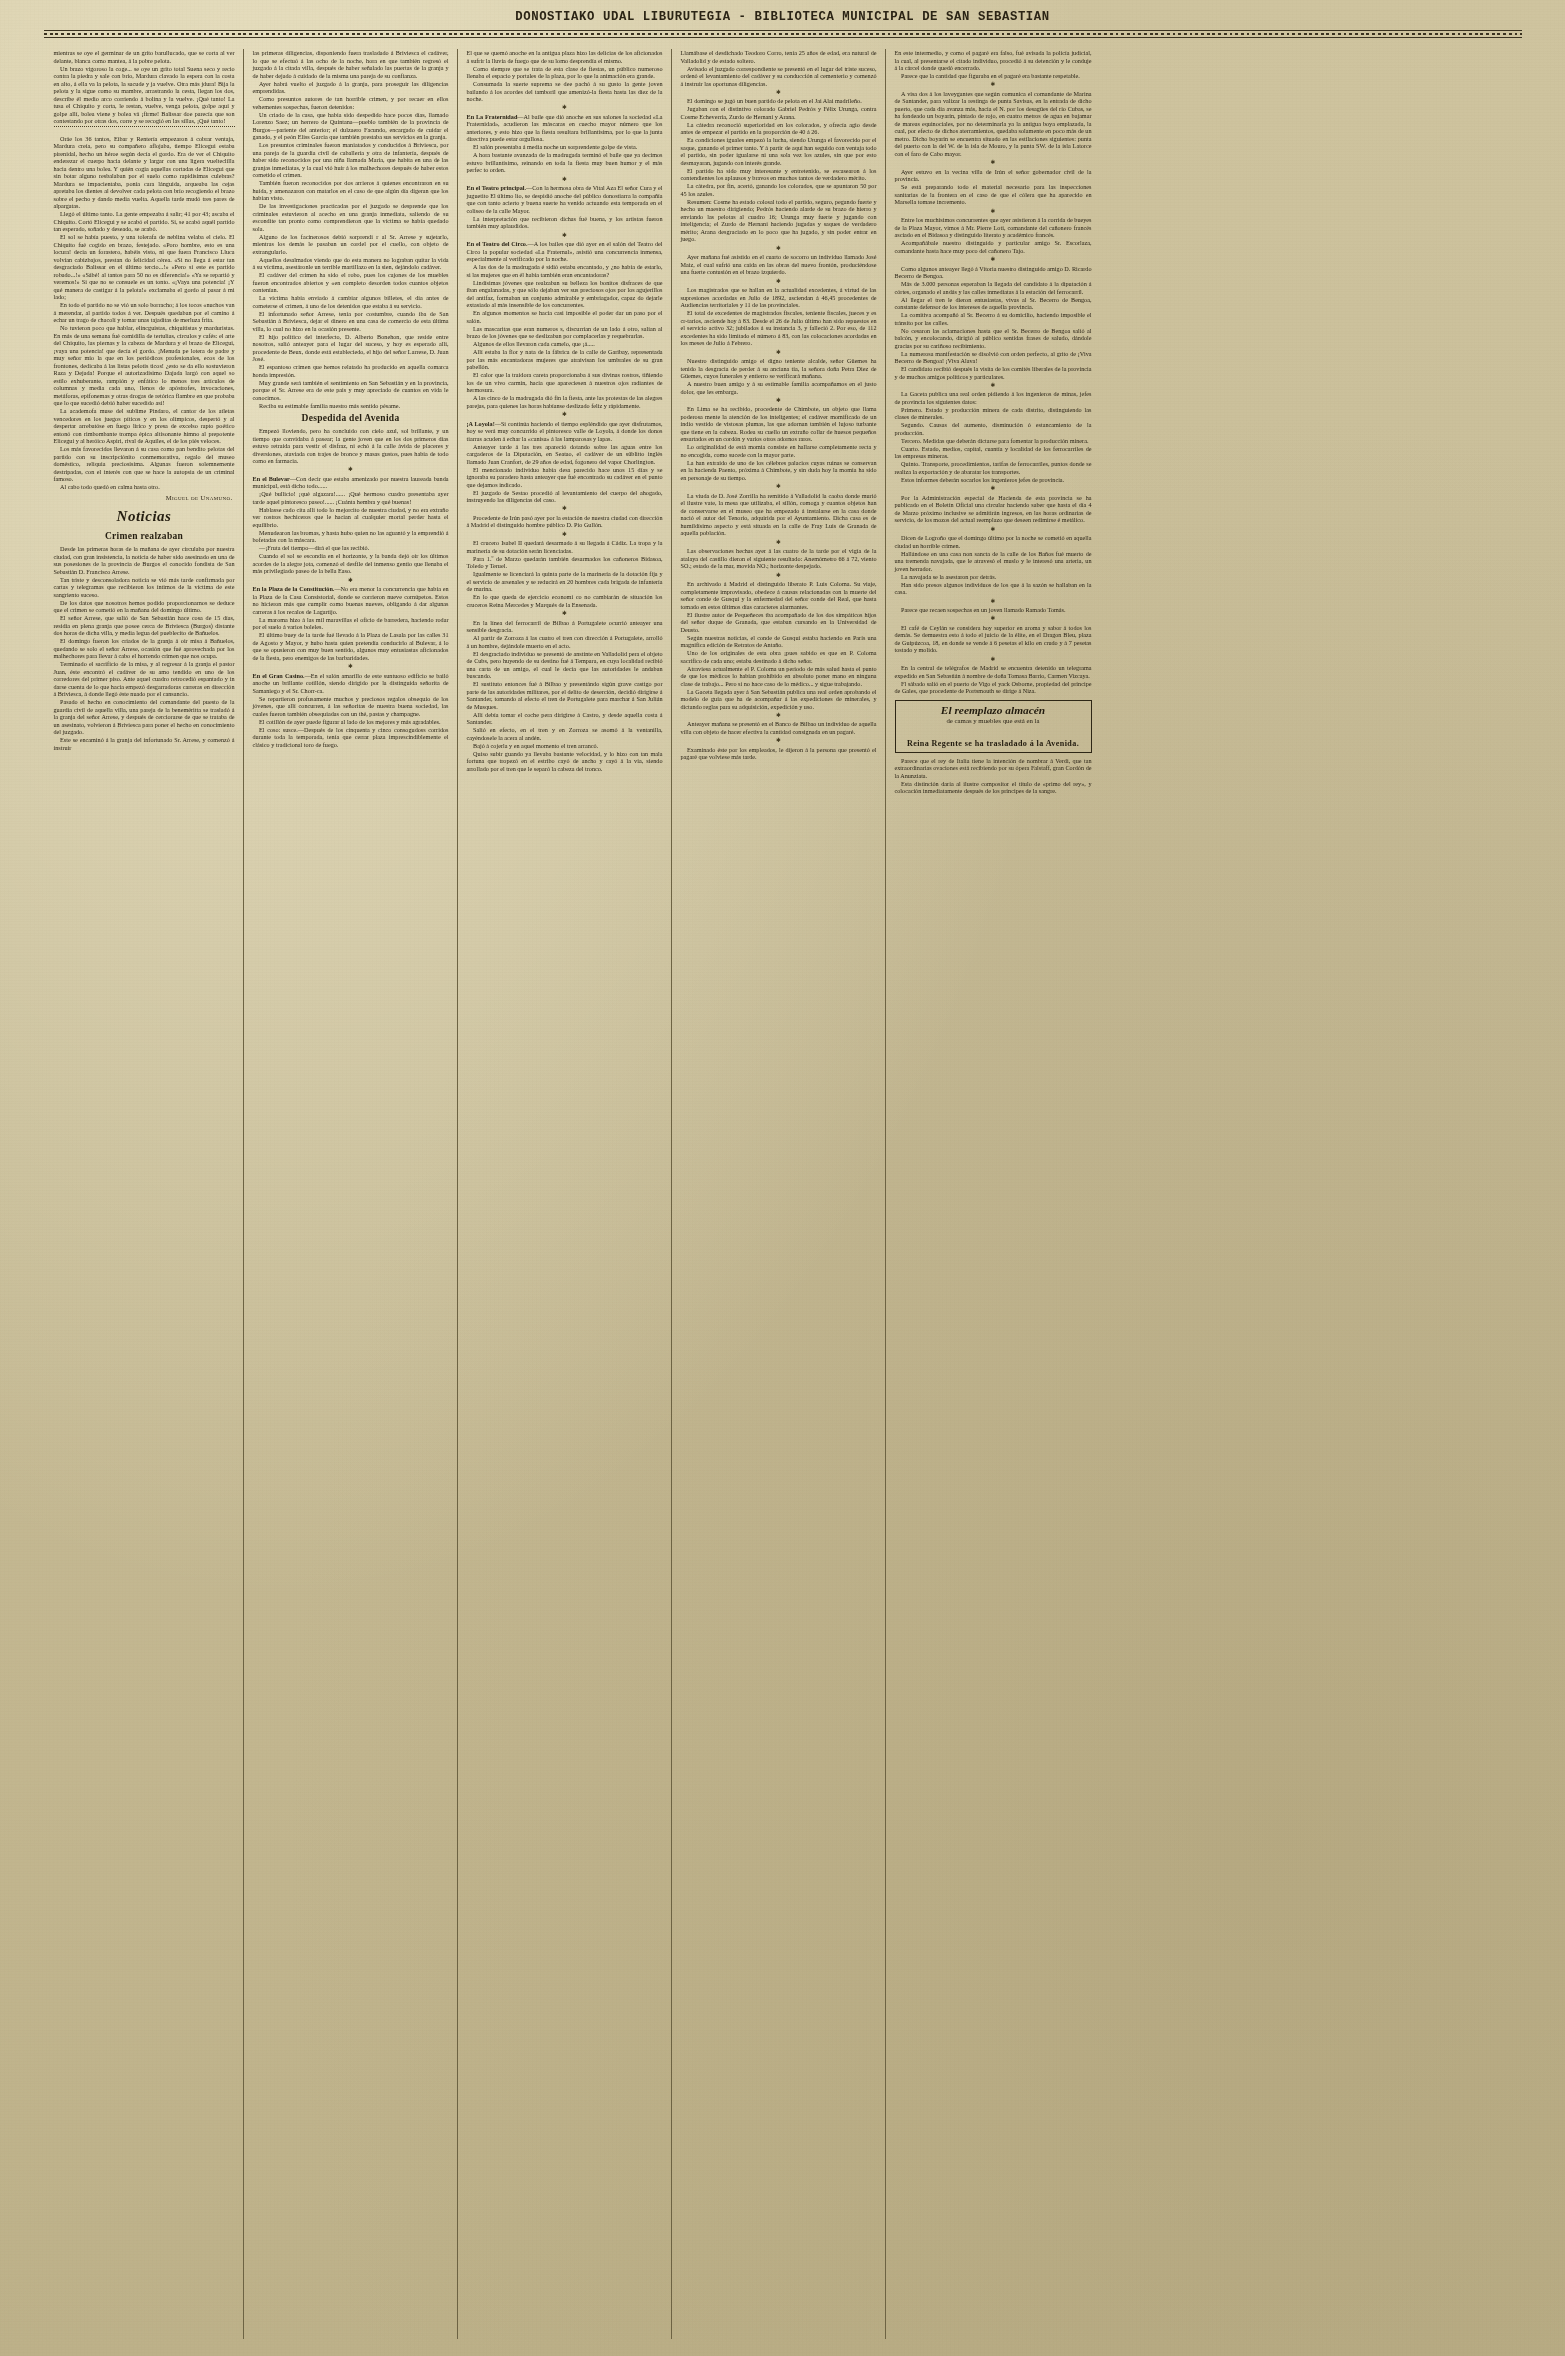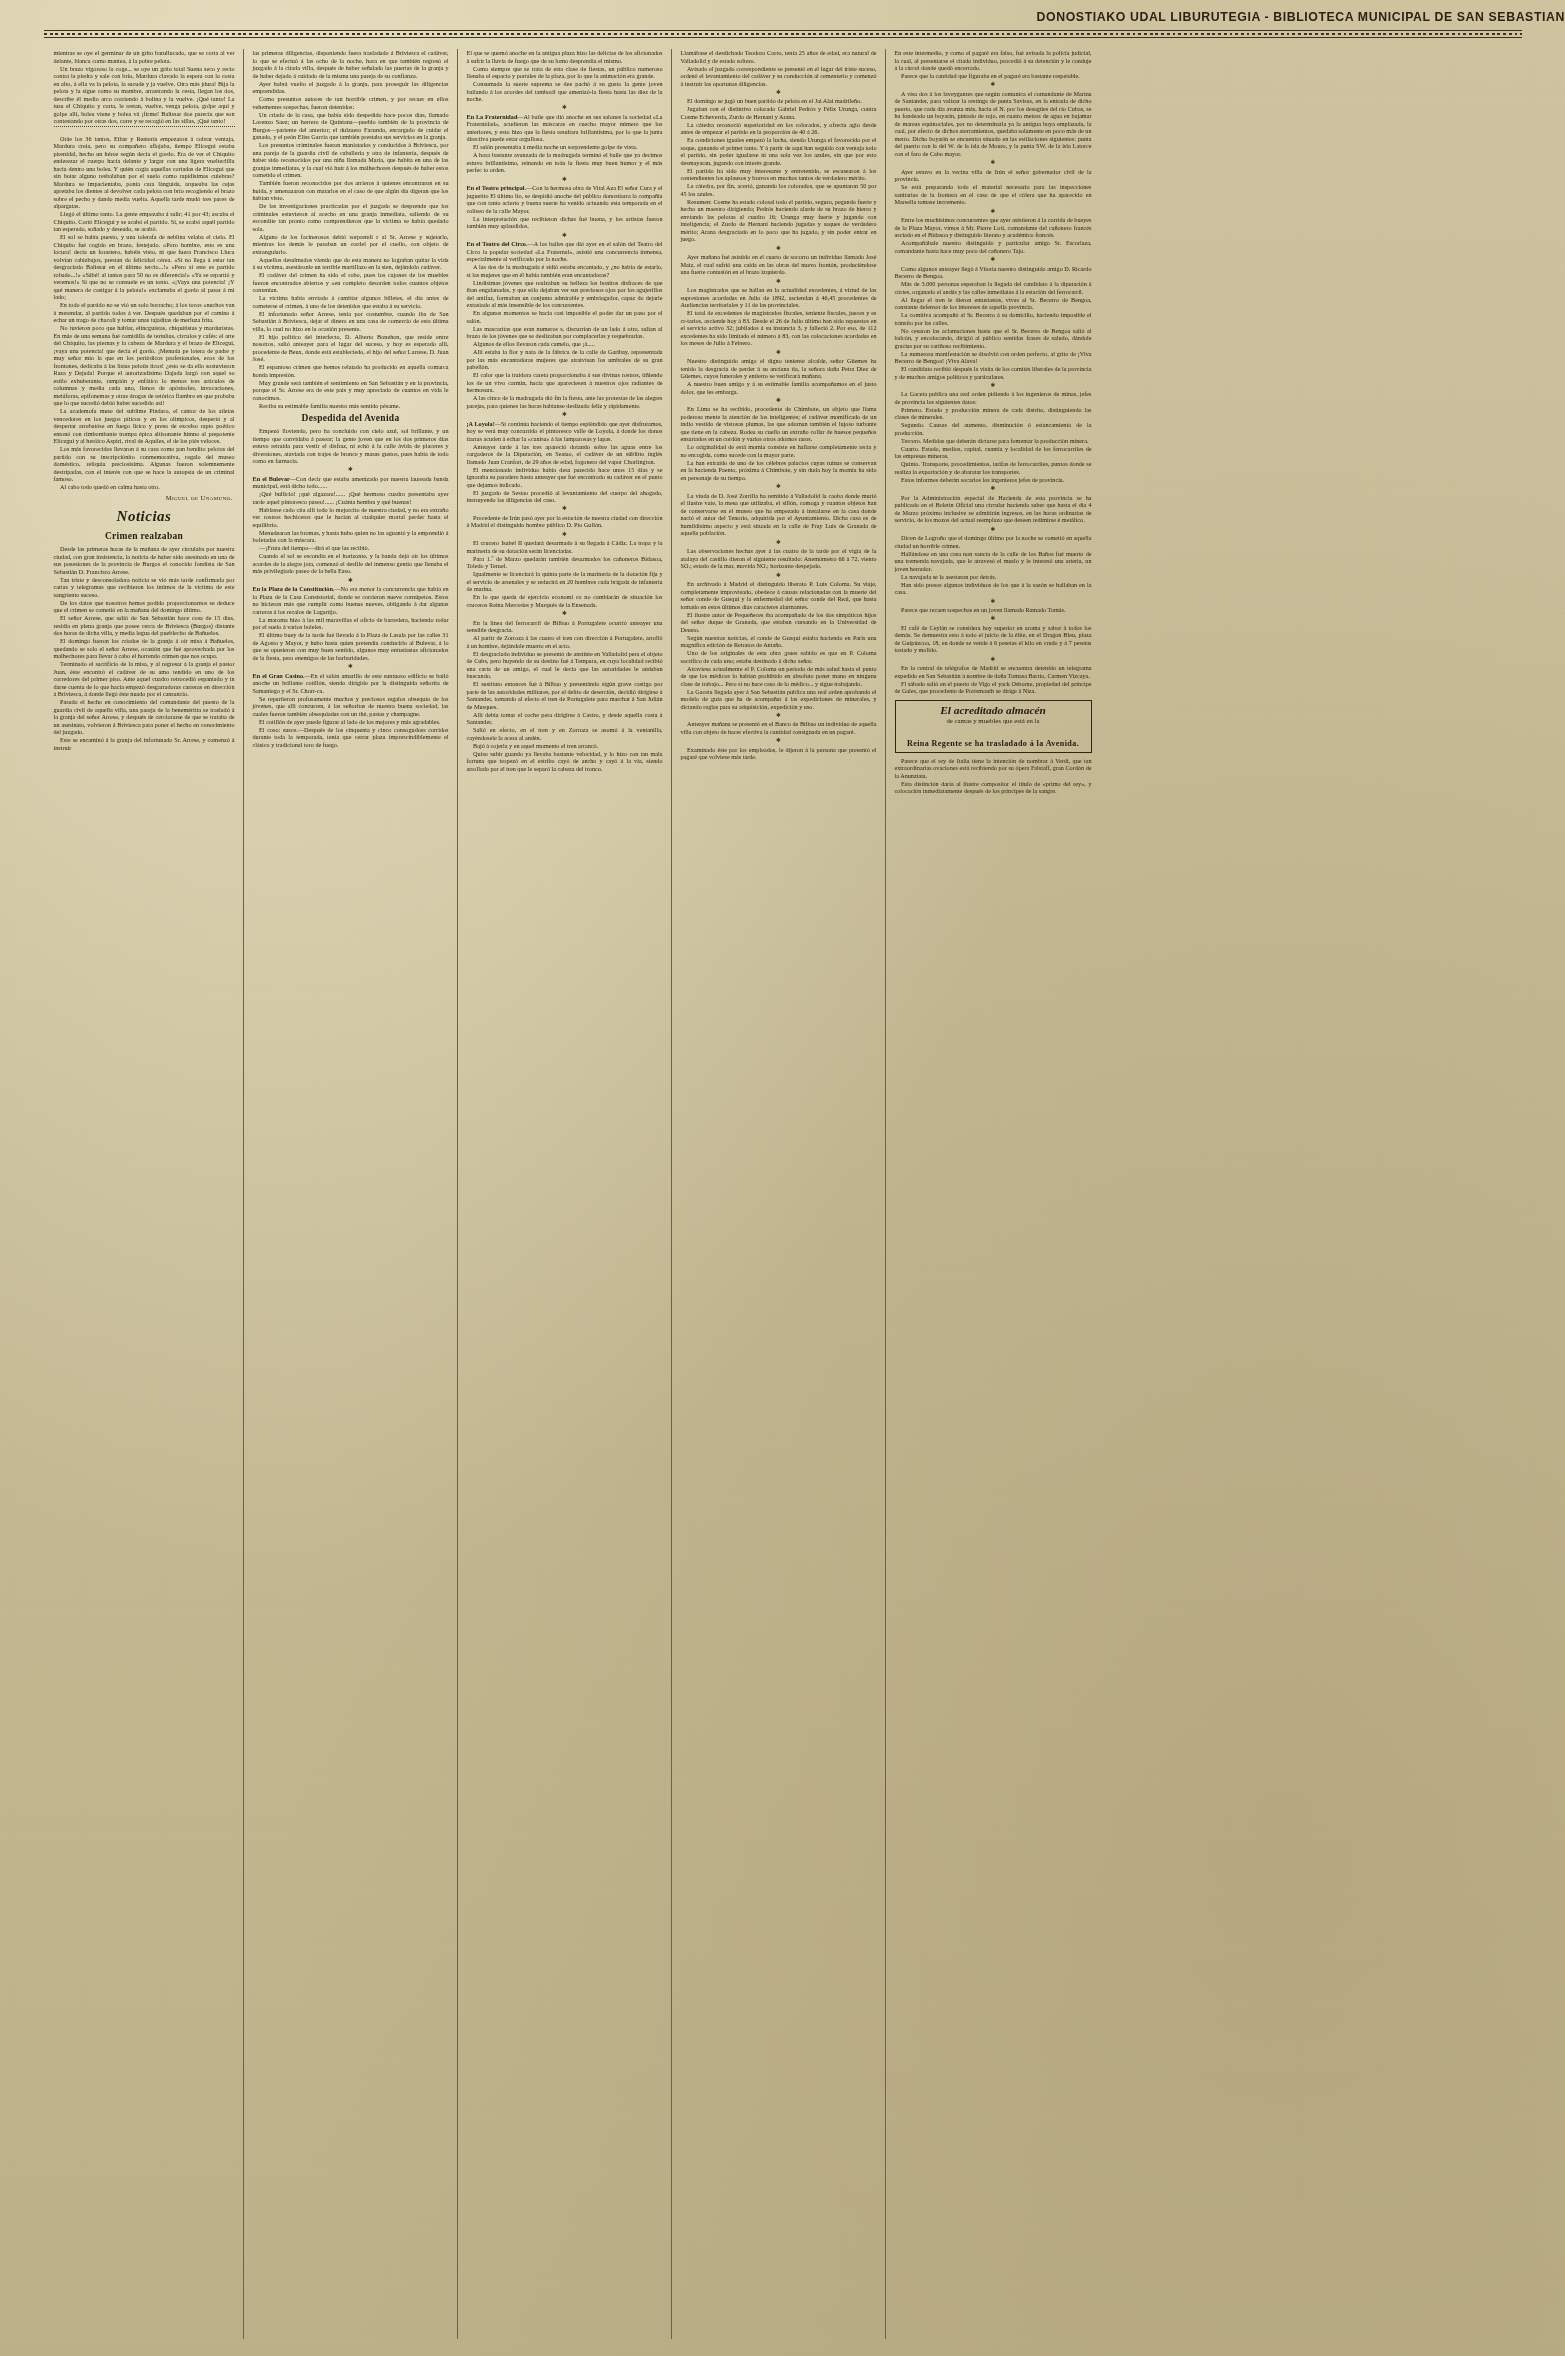--- a/index.html
+++ b/index.html
@@ -31,22 +31,22 @@
     opacity: 0.35;
     background-image:
       repeating-linear-gradient(0deg, rgba(120,105,70,0.05) 0px, rgba(120,105,70,0.05) 0.9px, rgba(0,0,0,0) 0.9px, rgba(0,0,0,0) 2.8px),
       repeating-linear-gradient(90deg, rgba(120,105,70,0.04) 0px, rgba(120,105,70,0.04) 0.9px, rgba(0,0,0,0) 0.9px, rgba(0,0,0,0) 3.8px);
   }
   .masthead {
     position: absolute;
     top: 9.5px;
     left: 0;
     width: 100%;
-    text-align: right;
-    font-family: Liberation Sans, sans-serif;
+    text-align: center;
+    font-family: Liberation Mono, monospace;
     font-size: 12.3px;
     font-weight: bold;
     letter-spacing: 0.6px;
     color: #2b2415;
   }
   .rule-top {
     position: absolute;
     top: 30px;
     left: 44px;
     width: 1478px;
@@ -363,21 +363,21 @@
       <p class="para">La navajada se la asestaron por detrás.</p>
       <p class="para">Han sido presos algunos individuos de los que á la sazón se hallaban en la casa.</p>
       <div class="orn-small">✱</div>
       <p class="para">Parece que recaen sospechas en un joven llamado Ramado Tomás.</p>
       <div class="orn-small">✱</div>
       <p class="para">El café de Ceylán se considera hoy superior en aroma y sabor á todos los demás. Se demuestra esto á todo el juicio de la élite, en el Dragon Bleu, plaza de Guipúzcoa, 18, en donde se vende á 6 pesetas el kilo en crudo y á 7 pesetas tostado y molido.</p>
       <div class="orn-small">✱</div>
       <p class="para">En la central de telégrafos de Madrid se encuentra detenido un telegrama expedido en San Sebastián á nombre de doña Tomasa Barrio, Carmen Vizcaya.</p>
       <p class="para">Fl sábado salió en el puerto de Vigo el yack Osborne, propiedad del príncipe de Gales, que procedente de Portsmouth se dirige á Niza.</p>
       <div class="boxed-head">
-        <div class="bh1">El acreditado almacén</div>
+        <div class="bh1">El reemplazo almacén</div>
         <div class="bh2">de camas y muebles que está en la</div>
         <div class="bh3">Reina Regente se ha trasladado á la Avenida.</div>
       </div>
       <p class="para">Parece que el rey de Italia tiene la intención de nombrar á Verdi, que tan extraordinarias ovaciones está recibiendo por su ópera Falstaff, gran Cordón de la Anunziata.</p>
       <p class="para">Esta distinción daría al ilustre compositor el título de «primo del rey», y colocación inmediatamente después de los príncipes de la sangre.</p>
     </div>
 
   </div>
 </div>
 

